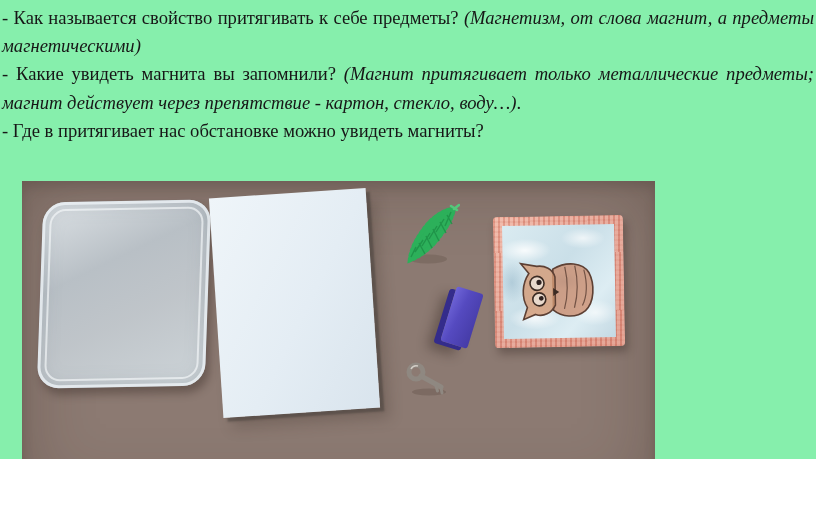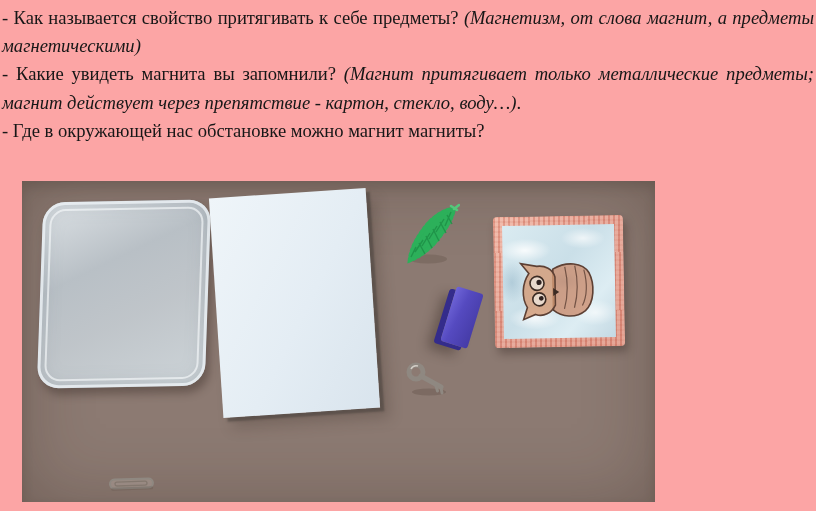--- a/index.html
+++ b/index.html
@@ -1,16 +1,16 @@
 <!DOCTYPE html>
 <html style="--c-wood: #8c7a72; --c-lid: #cdd4d8; --c-paper: #e4edf4; --c-leaf: #2cb05a; --c-block_top: #554ac0; --c-block_side: #342c8b; --c-fabric_border: #e09c8e; --c-fabric_center: #cadfe8; --c-fox: #c9805c; --c-metal: #8f8881;"><head>
 <meta charset="utf-8">
 <style>
   html,body{margin:0;padding:0;background:#ffffff;}
-  .page{position:relative;width:816px;height:511px;background:#fca5a5;overflow:hidden;
+  .page{position:relative;width:816px;height:459px;background:#86efac;overflow:hidden;
         font-family:"Liberation Serif","DejaVu Serif",serif;color:#171717;}
   
   .text-block{position:absolute;left:0;top:0;width:816px;padding:4px 2px 0 2px;box-sizing:border-box;}
   .para{margin:0;font-size:18.6px;line-height:28.2px;text-align:justify;letter-spacing:0;}
   .seg{white-space:pre-wrap;}
   .seg.italic{font-style:italic;}
   
   .photo{position:absolute;left:22px;top:181px;width:633px;height:321px;overflow:hidden;
     background:
       repeating-linear-gradient(178deg, rgba(62,46,38,0.10) 0 1px, rgba(255,255,255,0.04) 1px 3px, rgba(0,0,0,0) 3px 7px),
@@ -59,21 +59,21 @@
   .clip{position:absolute;left:85px;top:295px;transform:rotate(-2deg);}
 </style>
 </head>
 <body style="color: rgb(23, 23, 23);">
 
 <div class="page">
 
   <div class="text-block">
     <p class="para"><span class="seg">- Как называется свойство притягивать к себе предметы? </span><span class="seg italic">(Магнетизм, от слова магнит, а предметы магнетическими)</span></p>
     <p class="para"><span class="seg">- Какие увидеть магнита вы запомнили? </span><span class="seg italic">(Магнит притягивает только металлические предметы; магнит действует через препятствие - картон, стекло, воду…)</span><span class="seg">.</span></p>
-    <p class="para"><span class="seg">- Где в окружающей нас обстановке можно магнит магниты?</span></p>
+    <p class="para"><span class="seg">- Где в притягивает нас обстановке можно увидеть магниты?</span></p>
   </div>
 
   <div class="photo">
 
     <div class="lid">
       <div class="lid-rim"></div>
     </div>
 
     <div class="paper"></div>
 

